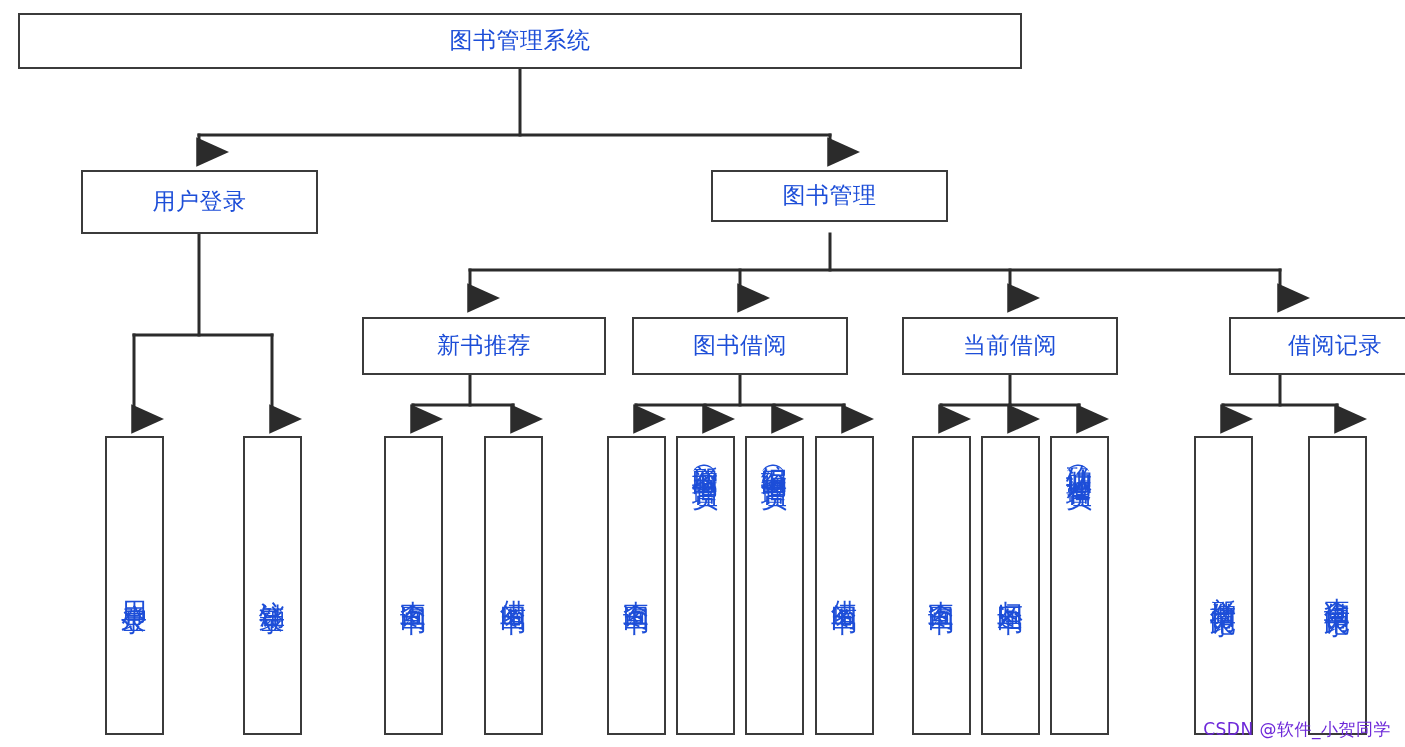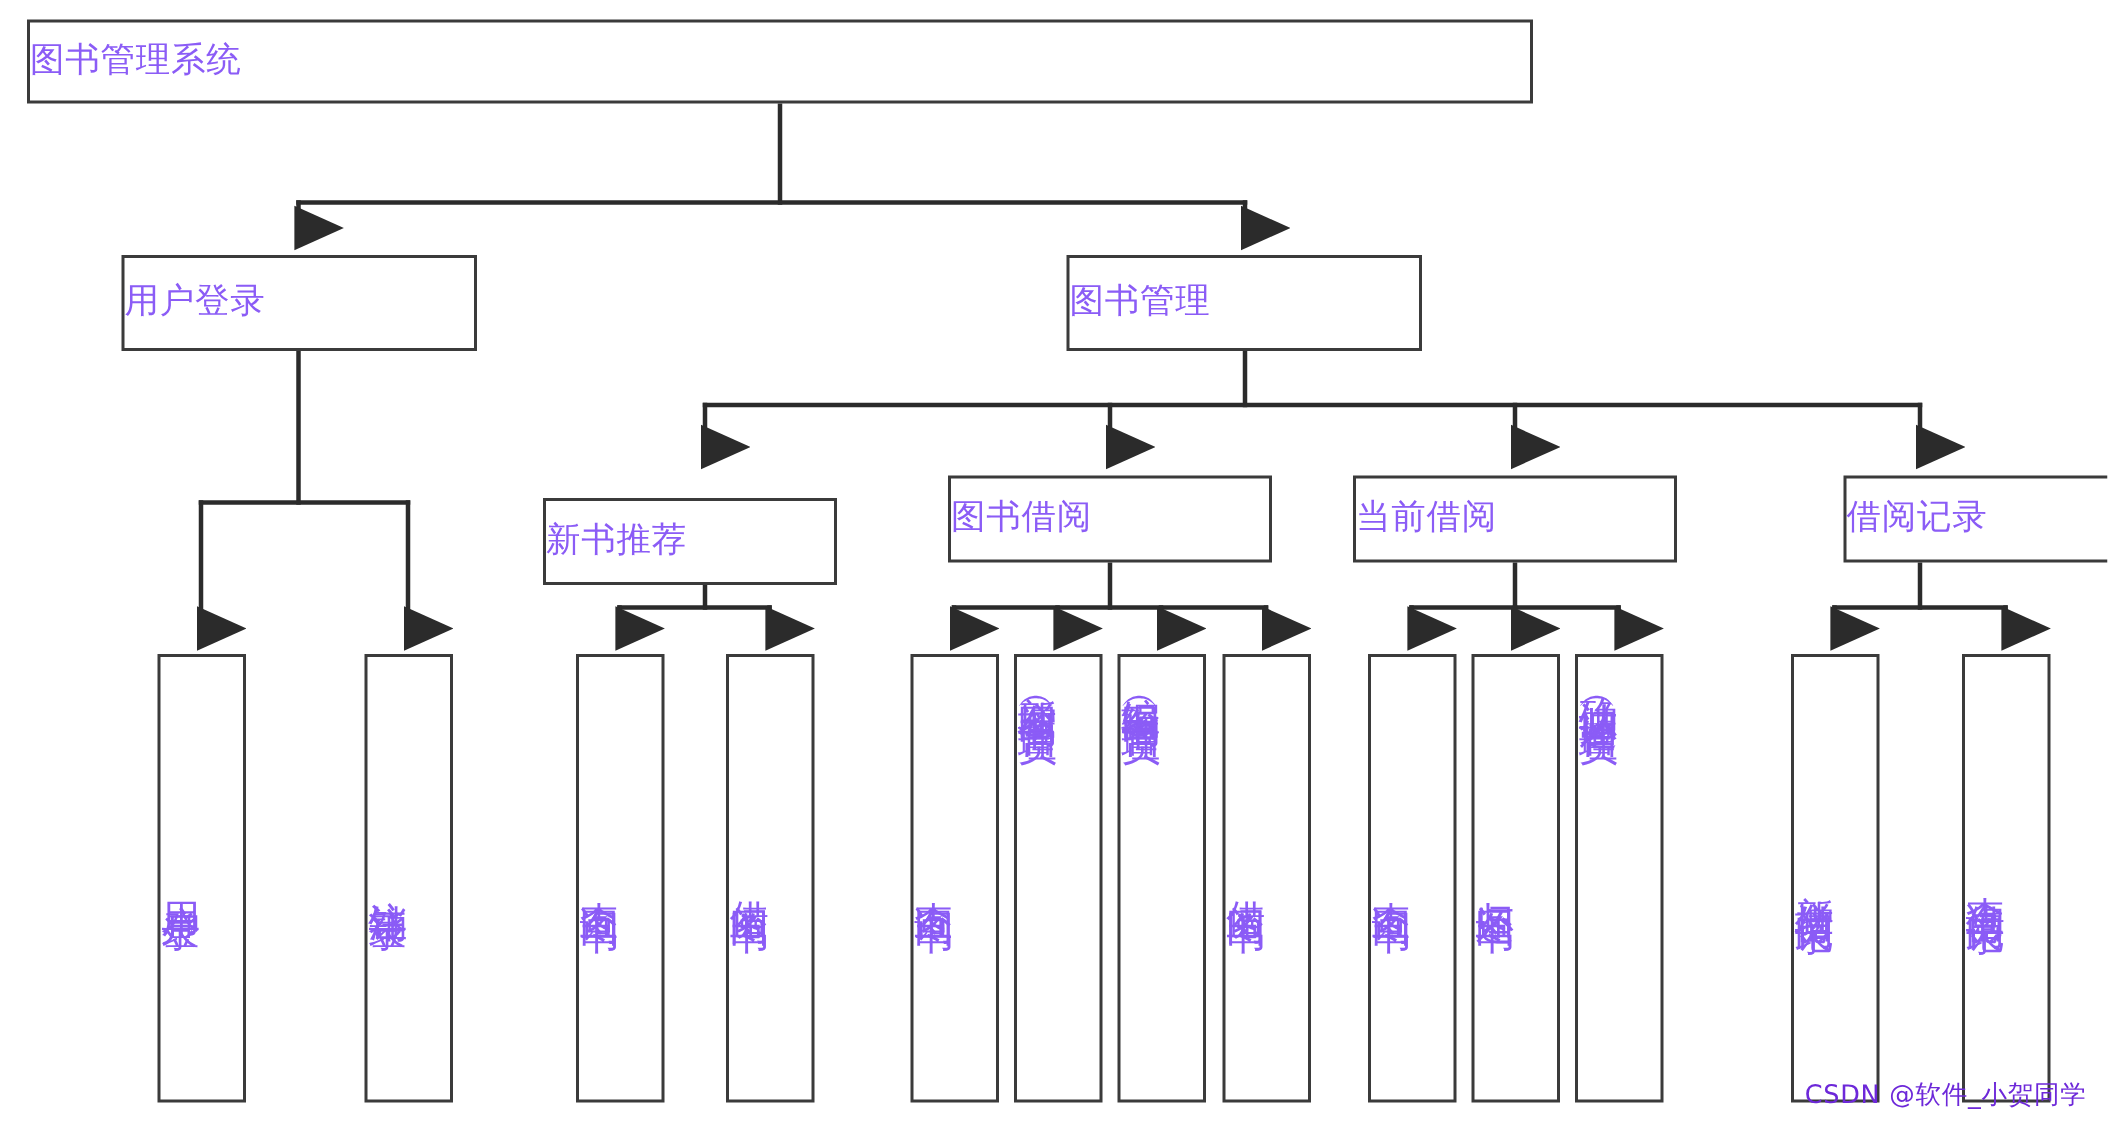--- a/index.html
+++ b/index.html
@@ -26,22 +26,22 @@
     height: 747px;
     pointer-events: none;
   }
   .node {
     position: absolute;
     box-sizing: border-box;
     background: #ffffff;
     border: 2px solid #3b3b3b;
     display: flex;
     align-items: center;
-    justify-content: flex-start;
-    color: #8b5cf6;
+    justify-content: center;
+    color: #1d4ed8;
     z-index: 2;
   }
   .node .label {
     display: block;
     text-align: center;
     line-height: 1.18;
     white-space: nowrap;
   }
   
   .node.horiz .label {
@@ -132,25 +132,25 @@
     </g>
   </svg>
 
   <div class="node horiz" style="left:18px; top:13px; width:1004px; height:56px;">
     <span class="label">图书管理系统</span>
   </div>
 
   <div class="node horiz" style="left:81px; top:170px; width:237px; height:64px;">
     <span class="label">用户登录</span>
   </div>
-  <div class="node horiz" style="left:711px; top:170px; width:237px; height:64px;">
+  <div class="node horiz" style="left:711px; top:170px; width:237px; height:52px;">
     <span class="label">图书管理</span>
   </div>
 
-  <div class="node horiz" style="left:362px; top:317px; width:196px; height:58px;margin-top:15px;">
+  <div class="node horiz" style="left:362px; top:317px; width:244px; height:58px;">
     <span class="label">新书推荐</span>
   </div>
   <div class="node horiz" style="left:902px; top:317px; width:216px; height:58px;">
     <span class="label">当前借阅</span>
   </div>
   <div class="node horiz" style="left:632px; top:317px; width:216px; height:58px;">
     <span class="label">图书借阅</span>
   </div>
   <div class="node horiz" style="left:1229px; top:317px; width:212px; height:58px;">
     <span class="label">借阅记录</span>

